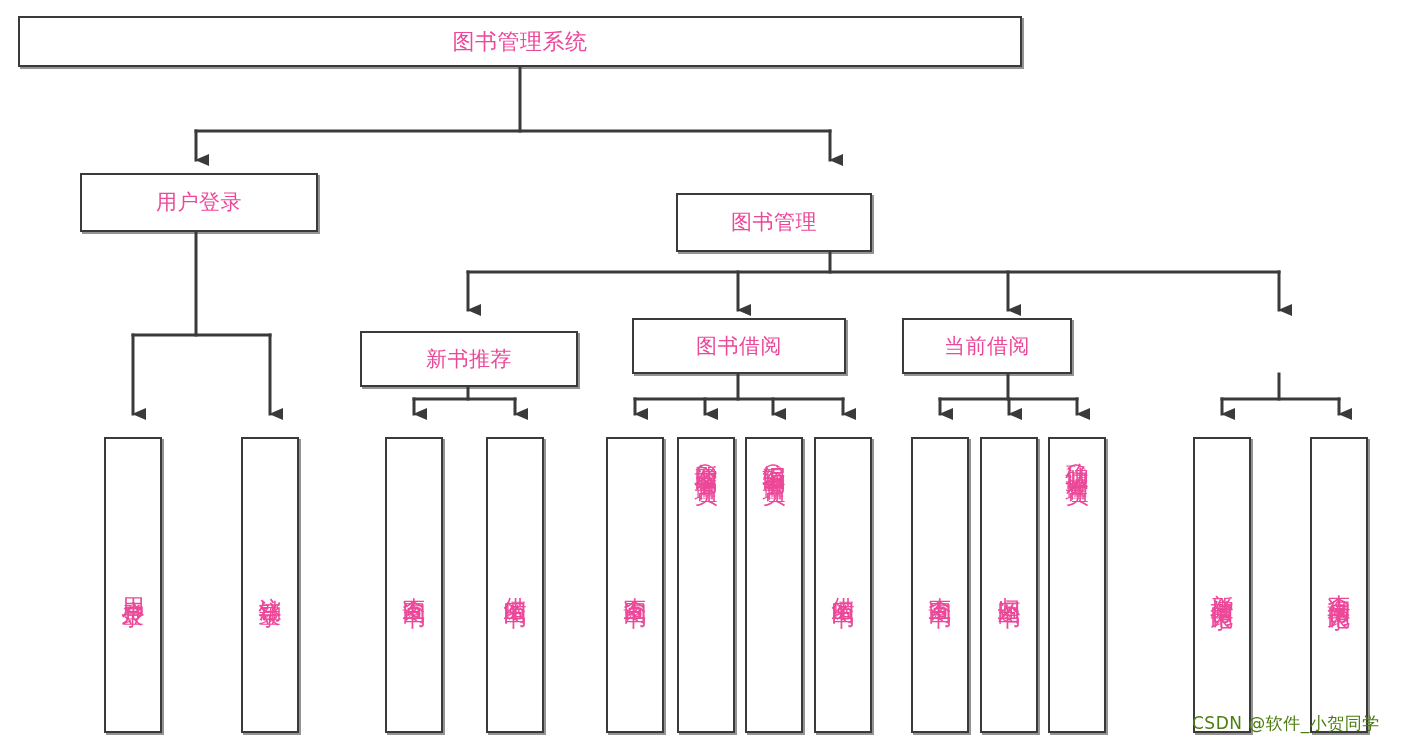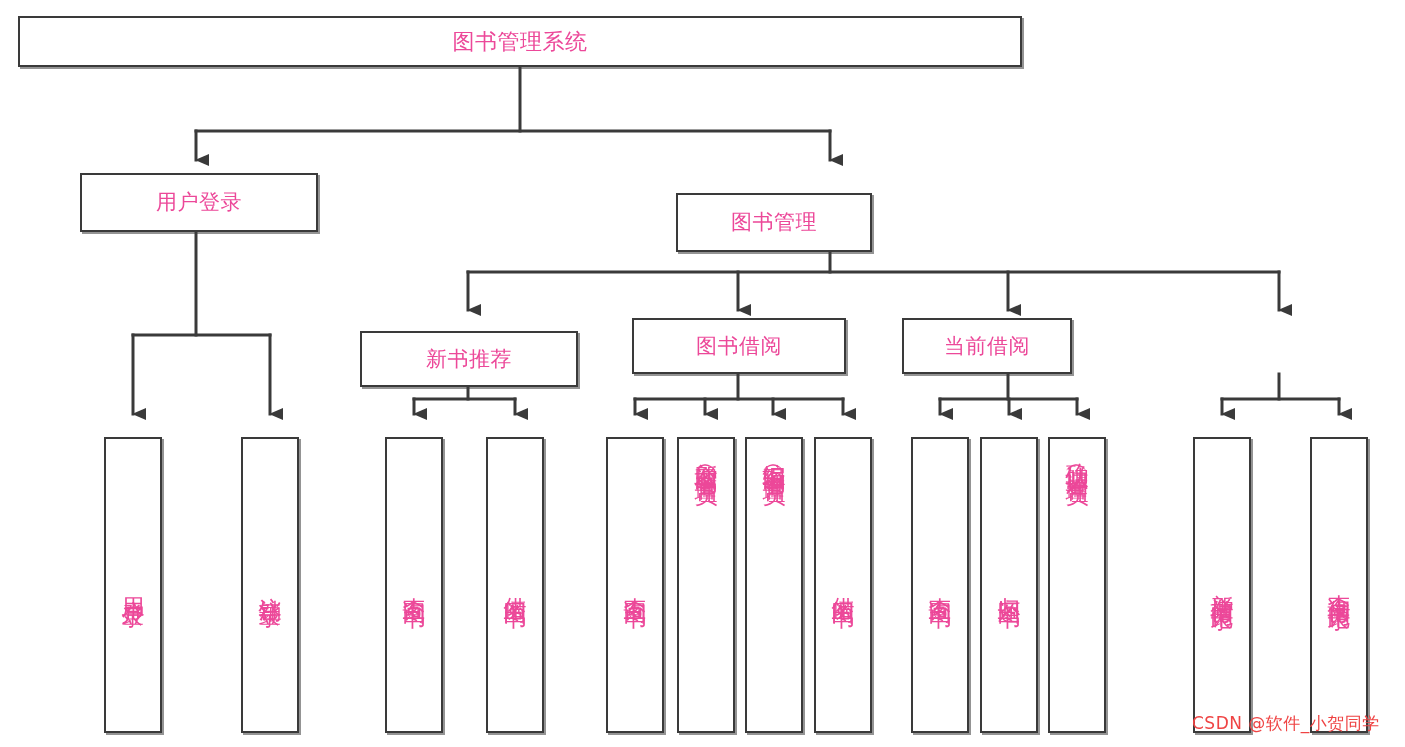--- a/index.html
+++ b/index.html
@@ -60,21 +60,21 @@
   }
   .node.vertical.centered {
     align-items: center;
     padding-top: 0;
   }
   .watermark {
     position: absolute;
     left: 1192px;
     top: 712px;
     font-size: 17px;
-    color: #ef4444;
+    color: #4d7c0f;
     letter-spacing: 0.5px;
     z-index: 3;
     white-space: pre;
   }
 </style>
 </head>
 <body>
 
 <div id="diagram-root">
 

